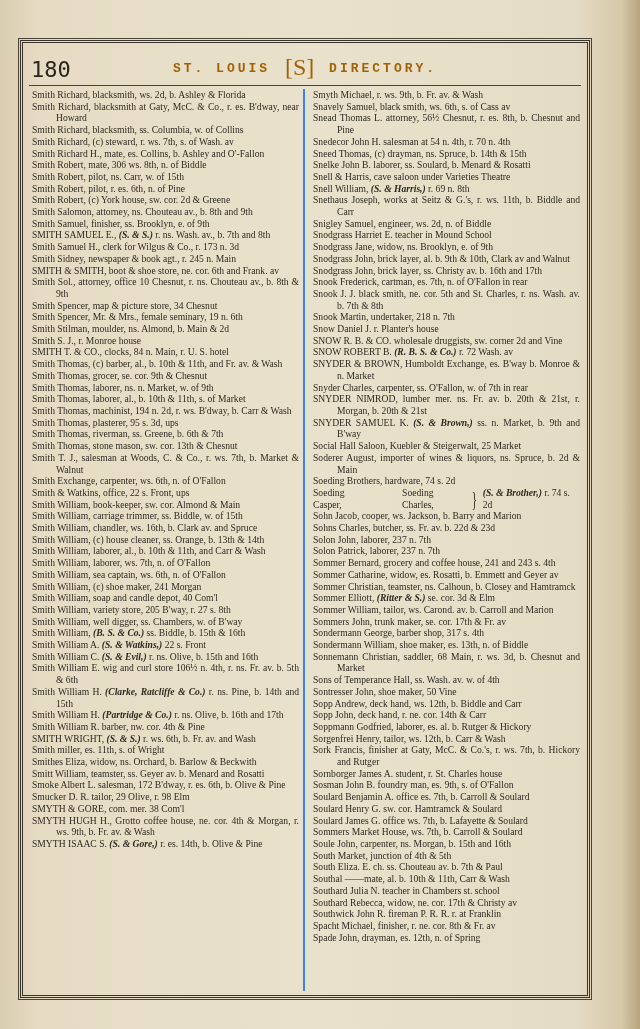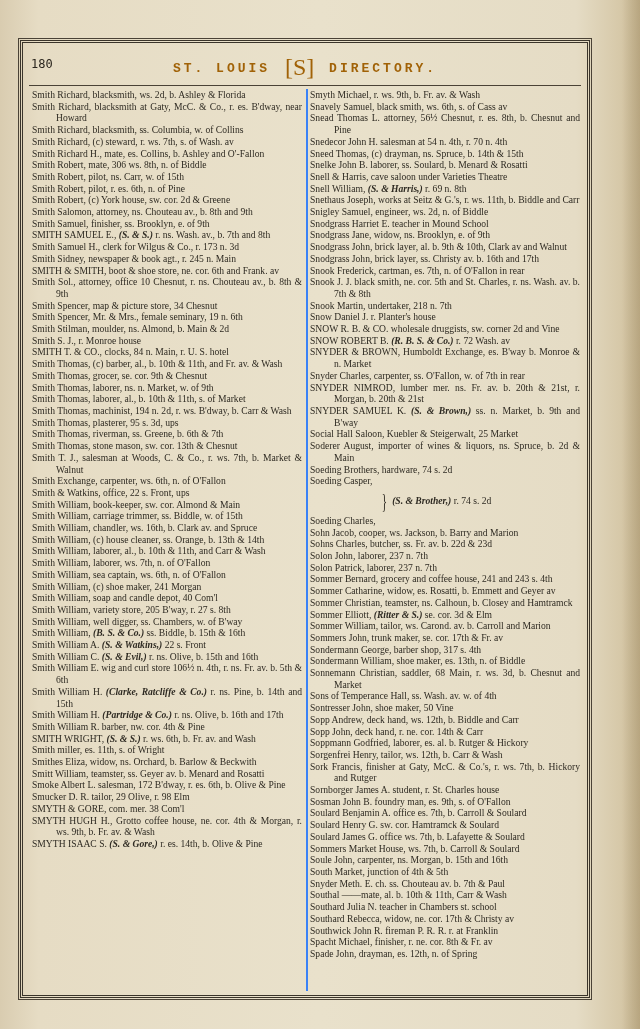--- a/index.html
+++ b/index.html
@@ -16,44 +16,44 @@
       box-sizing: border-box;
       outline: 1px solid #4a4236;
       outline-offset: 1px;
     }
     .header {
       position: absolute; left: 6px; right: 6px; top: 4px; height: 38px;
       border-bottom: 1px solid #4a4236;
     }
     .page-number {
       position: absolute; left: 2px; top: 10px;
-      font-family: "DejaVu Sans Mono", monospace; font-size: 12px; color: #2a251d;
+      font-family: "DejaVu Sans Mono", monospace; font-size: 22px; color: #2a251d;
     }
     .running-title {
       position: absolute; left: 0; right: 0; top: 7px; text-align: center;
       font-family: "Liberation Mono", "DejaVu Sans Mono", monospace; font-size: 13px;
       letter-spacing: 3px; font-weight: bold; color: #a16207;
     }
     .running-title .letter { font-family: "Liberation Serif", serif; font-size: 24px; font-weight: normal; letter-spacing: 0; vertical-align: -3px; margin: 0 4px; }
     .columns {
       position: absolute; left: 6px; right: 4px; top: 46px; bottom: 4px;
       display: flex;
     }
     .column { flex: 1; padding: 0 3px 0 3px; overflow: hidden; }
     .column.left { border-right: 2px solid #3b82f6; padding-right: 4px; }
-    .column.right { padding-left: 2px; }
+    .column.right { padding-left: 8px; }
     .entry {
       font-size: 9.6px; line-height: 11.7px;
       padding-left: 24px; text-indent: -24px;
       text-align: justify; white-space: normal;
     }
     .entry .name { }
     .entry .firm { font-style: italic; font-weight: bold; }
     .bracket-entry { display: flex; align-items: center; font-size: 9.6px; line-height: 11.7px; }
-    .bracket-names { display: flex; flex-direction: column; gap: 28px; }
+    .bracket-names { display: flex; flex-direction: row; gap: 28px; }
     .brace { font-size: 22px; line-height: 22px; margin: 0 3px; transform: scaleX(0.5); }
     .brace-text .firm { font-style: italic; font-weight: bold; }
     .edge-shadow { position: absolute; right: 0; top: 0; width: 18px; height: 100%; background: linear-gradient(90deg, rgba(160,140,100,0) 0%, rgba(150,130,90,0.35) 100%); }
   </style>
 </head>
 <body>
 
 <div class="edge-shadow"></div>
 
 <div class="page-frame">
@@ -190,21 +190,21 @@
           <div class="entry"><span class="name">Sorgenfrei Henry,</span><span> tailor, ws. 12th, b. Carr &amp; Wash</span></div>
           <div class="entry"><span class="name">Sork Francis,</span><span> finisher at Gaty, McC. &amp; Co.'s, r. ws. 7th, b. Hickory and Rutger</span></div>
           <div class="entry"><span class="name">Sornborger James A.</span><span> student, r. St. Charles house</span></div>
           <div class="entry"><span class="name">Sosman John B.</span><span> foundry man, es. 9th, s. of O'Fallon</span></div>
           <div class="entry"><span class="name">Soulard Benjamin A.</span><span> office es. 7th, b. Carroll &amp; Soulard</span></div>
           <div class="entry"><span class="name">Soulard Henry G.</span><span> sw. cor. Hamtramck &amp; Soulard</span></div>
           <div class="entry"><span class="name">Soulard James G.</span><span> office ws. 7th, b. Lafayette &amp; Soulard</span></div>
           <div class="entry"><span class="name">Sommers Market House,</span><span> ws. 7th, b. Carroll &amp; Soulard</span></div>
           <div class="entry"><span class="name">Soule John,</span><span> carpenter, ns. Morgan, b. 15th and 16th</span></div>
           <div class="entry"><span class="name">South Market,</span><span> junction of 4th &amp; 5th</span></div>
-          <div class="entry"><span class="name">Snyder Meth. E. ch.</span><span> ss. Chouteau av. b. 7th &amp; Paul</span></div>
+          <div class="entry"><span class="name">South Eliza. E. ch.</span><span> ss. Chouteau av. b. 7th &amp; Paul</span></div>
           <div class="entry"><span class="name">Southal</span><span> ——mate, al. b. 10th &amp; 11th, Carr &amp; Wash</span></div>
           <div class="entry"><span class="name">Southard Julia N.</span><span> teacher in Chambers st. school</span></div>
           <div class="entry"><span class="name">Southard Rebecca,</span><span> widow, ne. cor. 17th &amp; Christy av</span></div>
           <div class="entry"><span class="name">Southwick John R.</span><span> fireman P. R. R. r. at Franklin</span></div>
           <div class="entry"><span class="name">Spacht Michael,</span><span> finisher, r. ne. cor. 8th &amp; Fr. av</span></div>
           <div class="entry"><span class="name">Spade John,</span><span> drayman, es. 12th, n. of Spring</span></div>
         </div>
     </div>
   </div>
 </div>

